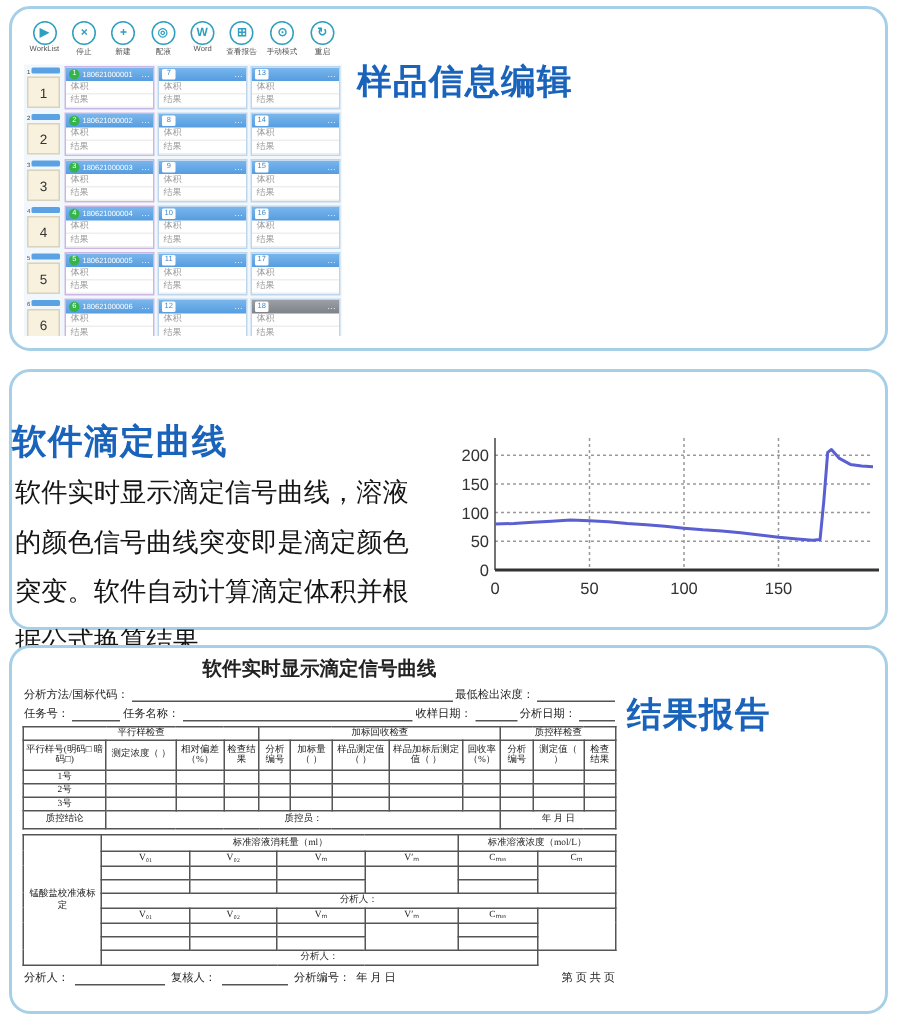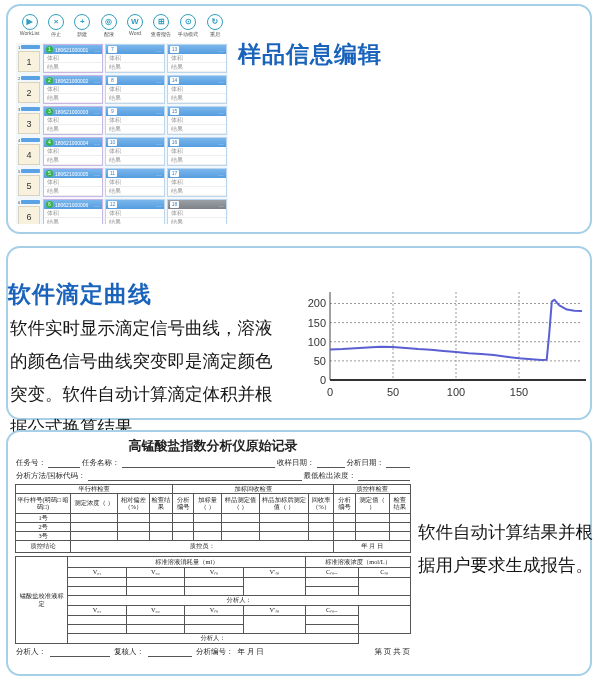--- a/index.html
+++ b/index.html
@@ -327,37 +327,37 @@
           <text x="30" y="112" font-size="11" fill="#333" text-anchor="middle" font-family="Liberation Sans,sans-serif">0</text>
           <text x="93" y="112" font-size="11" fill="#333" text-anchor="middle" font-family="Liberation Sans,sans-serif">50</text>
           <text x="156" y="112" font-size="11" fill="#333" text-anchor="middle" font-family="Liberation Sans,sans-serif">100</text>
           <text x="219" y="112" font-size="11" fill="#333" text-anchor="middle" font-family="Liberation Sans,sans-serif">150</text>
           <polyline points="30.0,65.4 42.6,65.0 55.2,64.2 67.8,63.5 80.4,62.7 93.0,63.1 105.6,63.9 118.2,65.0 130.8,65.8 143.4,66.9 156.0,68.1 168.6,69.2 181.2,70.0 193.8,71.1 206.4,72.7 219.0,74.2 231.6,75.3 241.7,76.1 246.7,75.7 249.2,50.1 251.8,17.6 254.3,15.7 259.3,21.4 266.9,25.6 274.4,26.7 282.0,27.1" fill="none" stroke="#5a5fd2" stroke-width="2" stroke-linejoin="round"></polyline>
         </svg></div>
   </section>
 
   <section class="panel" id="panel3">
     <div class="form">
-      <div class="ftitle">高锰酸盐指数分析仪原始记录</div>
-
+      <div class="ftitle">软件实时显示滴定信号曲线</div>
+
+      <div class="meta">
+        <span>分析方法/国标代码：</span>
+        <span class="blank" style="flex:1;"></span>
+        <span>最低检出浓度：</span>
+        <span class="blank" style="width:52px;"></span>
+      </div>
       <div class="meta">
         <span>任务号：</span>
         <span class="blank" style="width:32px;"></span>
         <span>任务名称：</span>
         <span class="blank" style="flex:1;"></span>
         <span>收样日期：</span>
         <span class="blank" style="width:28px;"></span>
         <span>分析日期：</span>
         <span class="blank" style="width:24px;"></span>
-      </div>
-      <div class="meta">
-        <span>分析方法/国标代码：</span>
-        <span class="blank" style="flex:1;"></span>
-        <span>最低检出浓度：</span>
-        <span class="blank" style="width:52px;"></span>
       </div>
 
       <table class="rec">
         <colgroup>
             <col style="width:52px">
             <col style="width:44px">
             <col style="width:30px">
             <col style="width:22px">
           <col style="width:20px">
             <col style="width:26px">
@@ -511,15 +511,15 @@
         <span class="blank" style="width:60px;"></span>
         <span>复核人：</span>
         <span class="blank" style="width:44px;"></span>
         <span>分析编号：</span>
         <span>年   月   日</span>
         <span style="flex:1"></span>
         <span>第   页  共   页</span>
       </div>
     </div>
 
-    <p class="sec-body" style="left:410px;top:66px;width:176px;line-height:33px;">软件自动计算结果并根据用户要求生成报告。</p>
+    <h2 class="sec-title" style="left:410px;top:10px;">结果报告</h2>
   </section>
 </div>
 
 </body></html>

